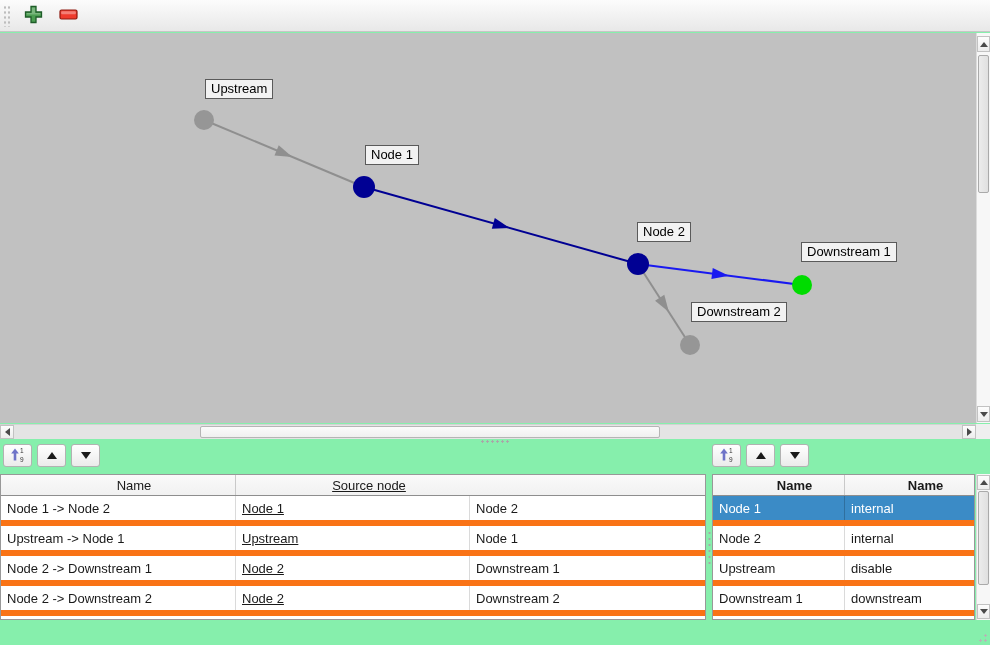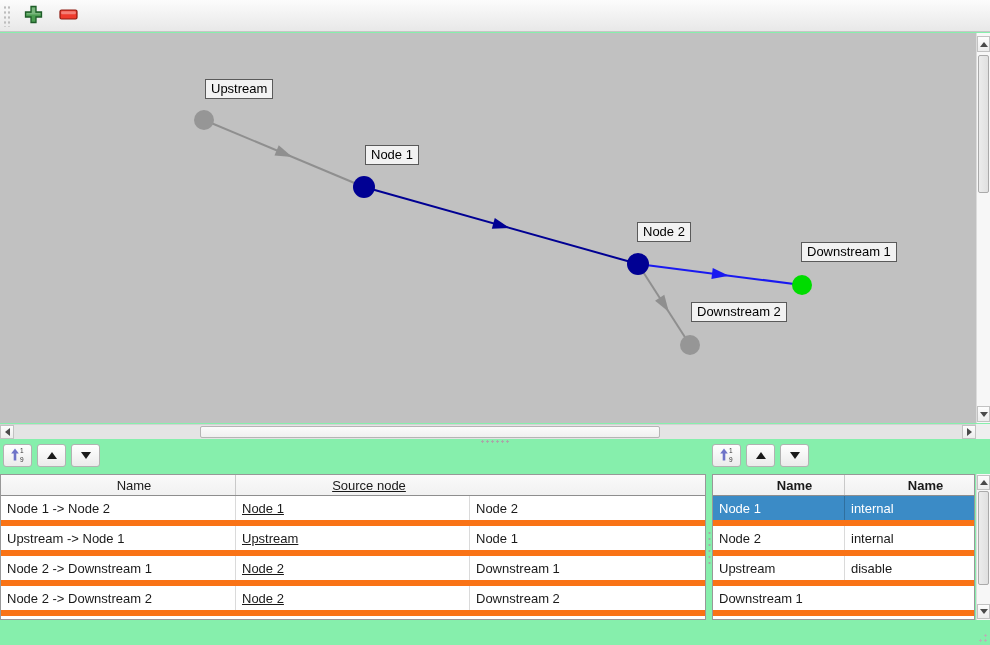--- a/index.html
+++ b/index.html
@@ -287,20 +287,21 @@
         <div class="trow">
           <div class="tcell rt-c0">Node 2</div>
           <div class="tcell rt-c1">internal</div>
         </div>
         <div class="trow">
           <div class="tcell rt-c0">Upstream</div>
           <div class="tcell rt-c1">disable</div>
         </div>
         <div class="trow">
           <div class="tcell rt-c0">Downstream 1</div>
+          <div class="tcell rt-c1">downstream</div>
         </div>
       </div>
   </div>
 
   <div class="rt-scroll">
     <div class="sb-btn" style="left:0;top:1px;width:13px;height:15px;">
         <span class="tri tri-up"></span>
       </div>
     <div class="sb-thumb-v" style="top:17px;height:94px;"></div>
     <div class="sb-btn" style="left:0;bottom:1px;width:13px;height:15px;">

